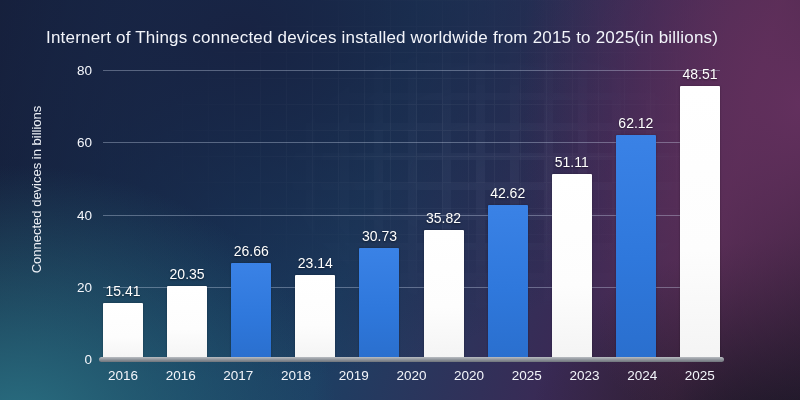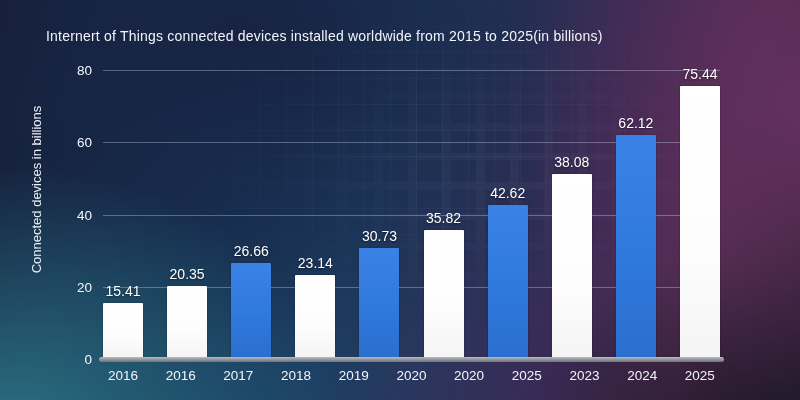--- a/index.html
+++ b/index.html
@@ -38,21 +38,21 @@
       repeating-linear-gradient(0deg, rgba(210,225,255,.8) 0 7px, transparent 7px 30px),
       repeating-linear-gradient(90deg, rgba(210,225,255,.8) 0 9px, transparent 9px 34px);
     -webkit-mask-image:radial-gradient(ellipse 330px 210px at 62% 44%, #000 0%, transparent 70%);
     mask-image:radial-gradient(ellipse 330px 210px at 62% 44%, #000 0%, transparent 70%);
   }
 
   #title {
     position:absolute;
     left:46px; top:28px;
     width:730px;
-    font-size:14px;
+    font-size:17px;
     letter-spacing:.2px;
     color:#f2f4fa;
     font-weight:400;
     white-space:nowrap;
   }
 
   #ylabel {
     position:absolute;
     left:-74px; top:calc(50% - 18px);
     width:220px;
@@ -188,29 +188,29 @@
         </div>
         <div class="bar-slot">
           <div class="bar-label" style="bottom: calc(44.775% + 4px);">35.82</div>
           <div class="bar white" style="height: 44.775%;"></div>
         </div>
         <div class="bar-slot">
           <div class="bar-label" style="bottom: calc(53.275% + 4px);">42.62</div>
           <div class="bar blue" style="height: 53.275%;"></div>
         </div>
         <div class="bar-slot">
-          <div class="bar-label" style="bottom: calc(63.8875% + 4px);">38.08</div>
+          <div class="bar-label" style="bottom: calc(63.8875% + 4px);">51.11</div>
           <div class="bar white" style="height: 63.8875%;"></div>
         </div>
         <div class="bar-slot">
           <div class="bar-label" style="bottom: calc(77.65% + 4px);">62.12</div>
           <div class="bar blue" style="height: 77.65%;"></div>
         </div>
         <div class="bar-slot">
-          <div class="bar-label" style="bottom: calc(94.3% + 4px);">75.44</div>
+          <div class="bar-label" style="bottom: calc(94.3% + 4px);">48.51</div>
           <div class="bar white" style="height: 94.3%;"></div>
         </div>
       </div>
   </div>
 
   <div id="axisline"></div>
   <div id="xaxis">
       <div class="xtick">2016</div>
       <div class="xtick">2016</div>
       <div class="xtick">2017</div>

